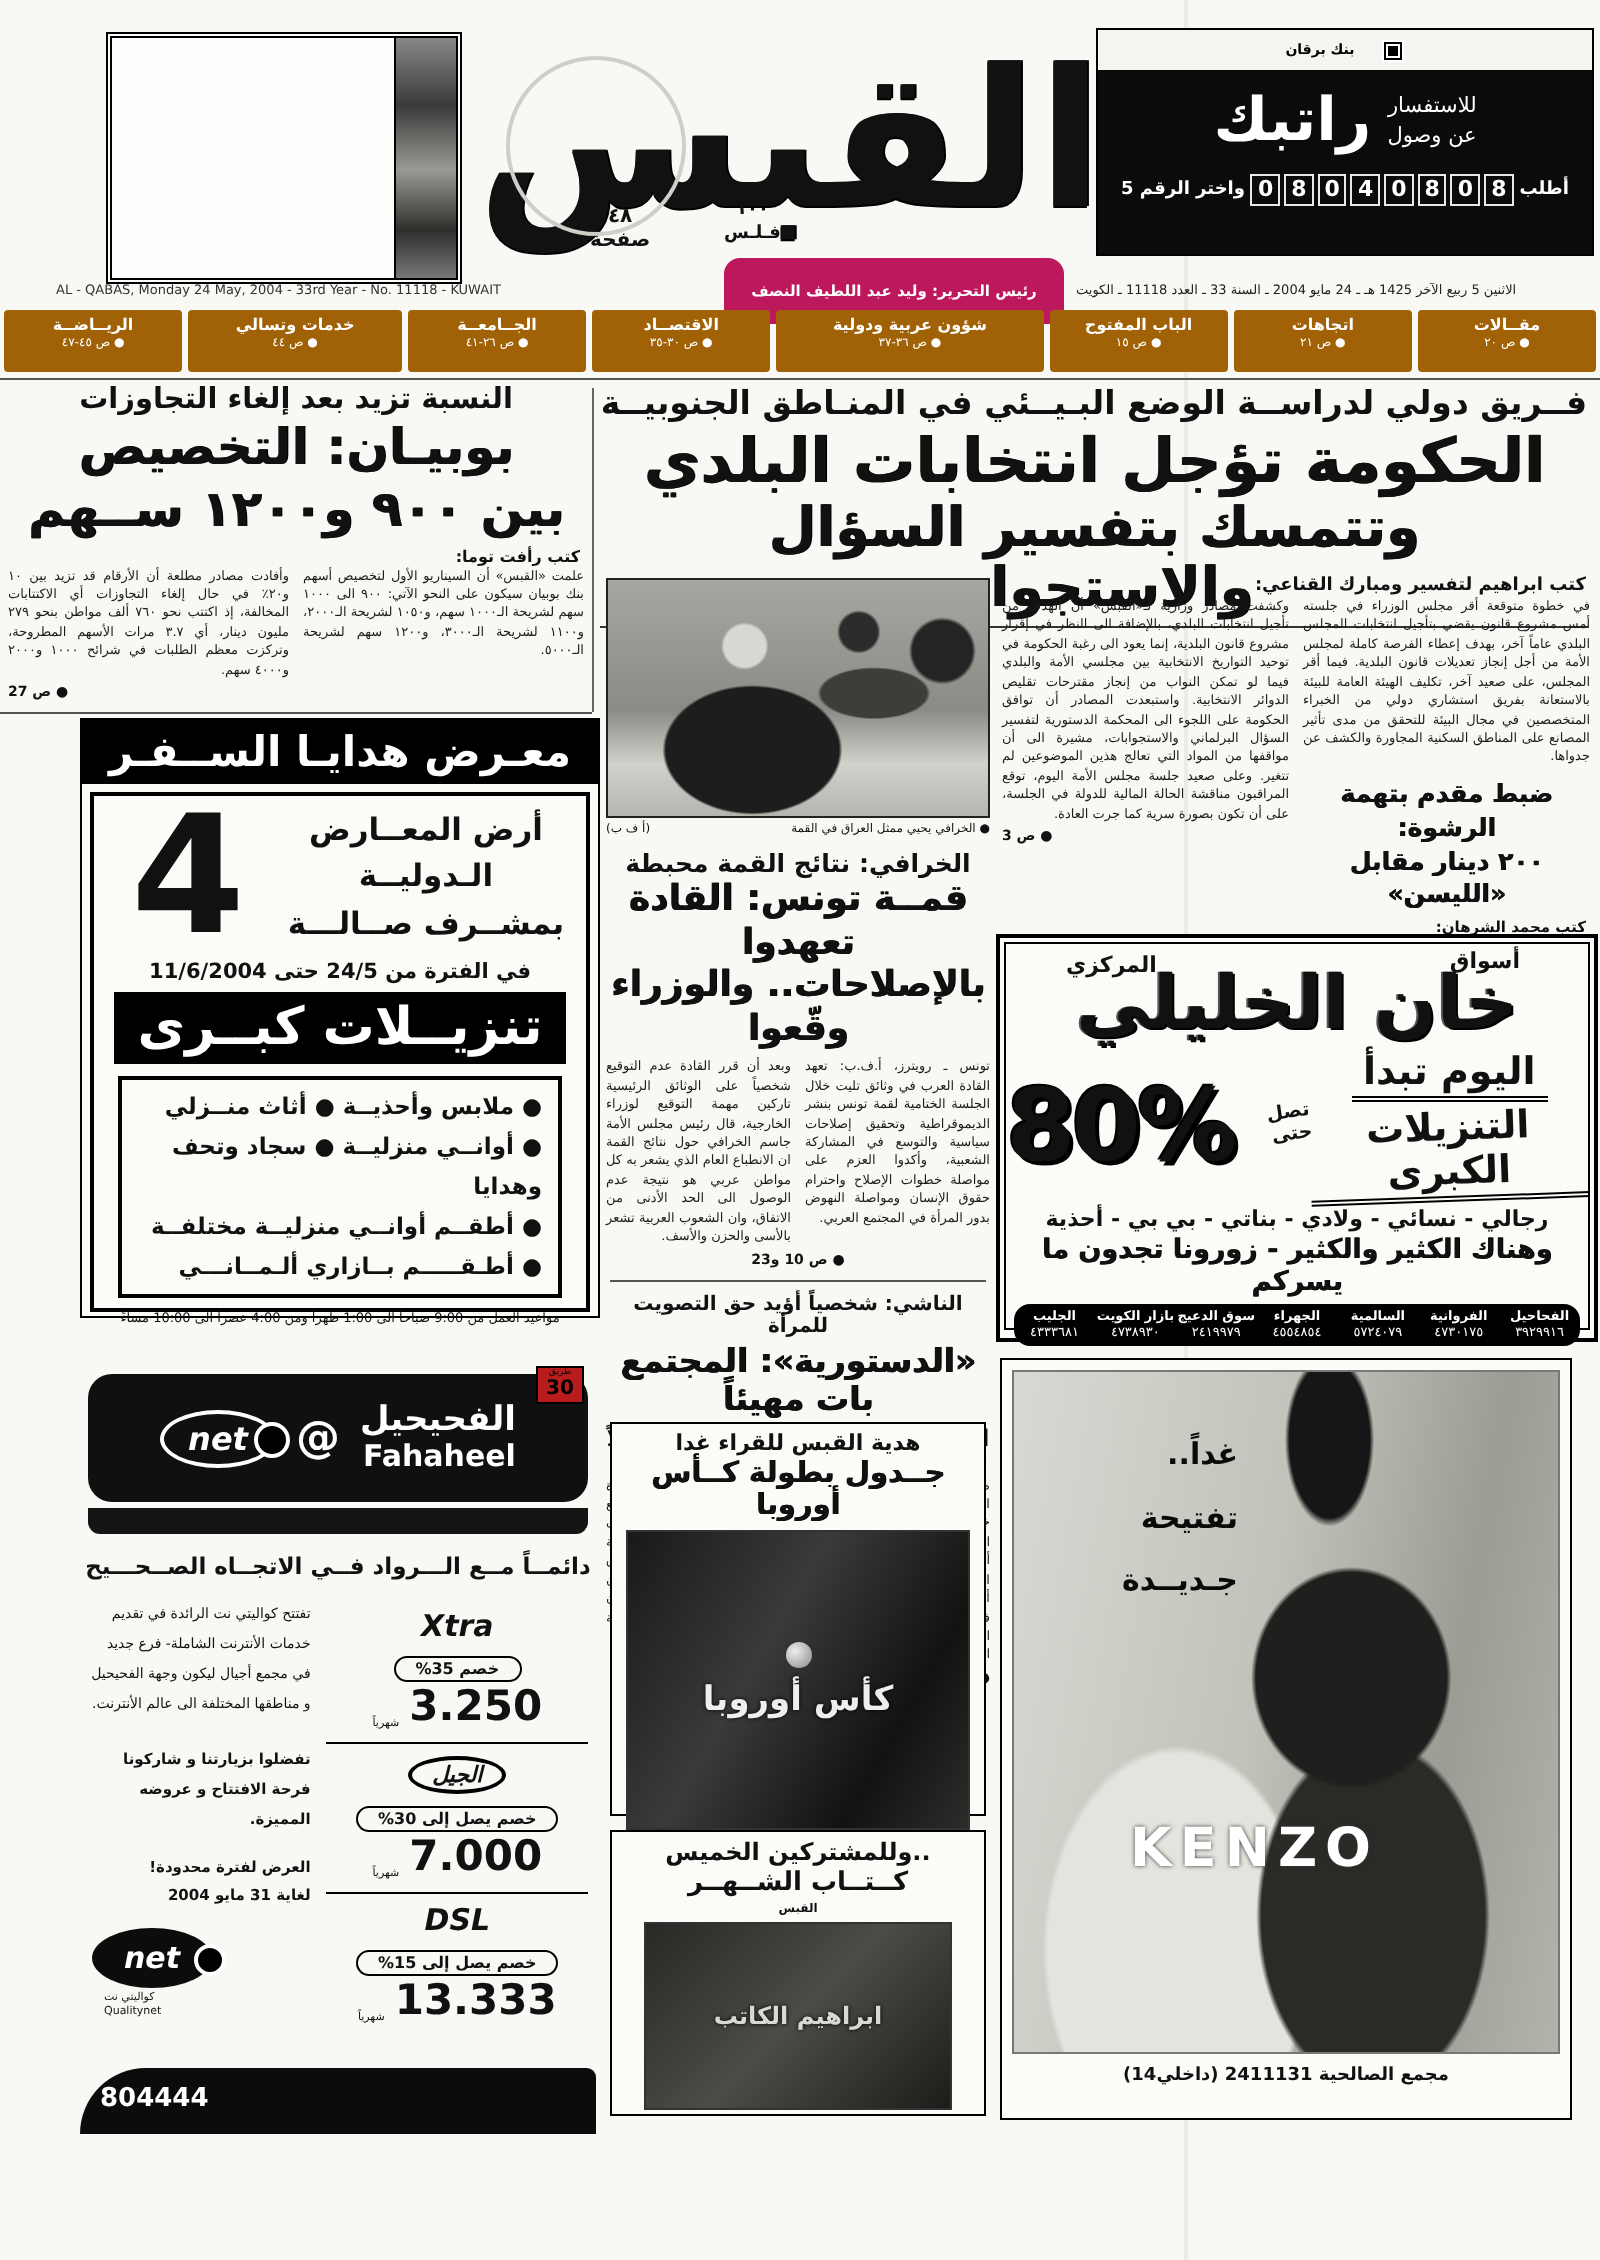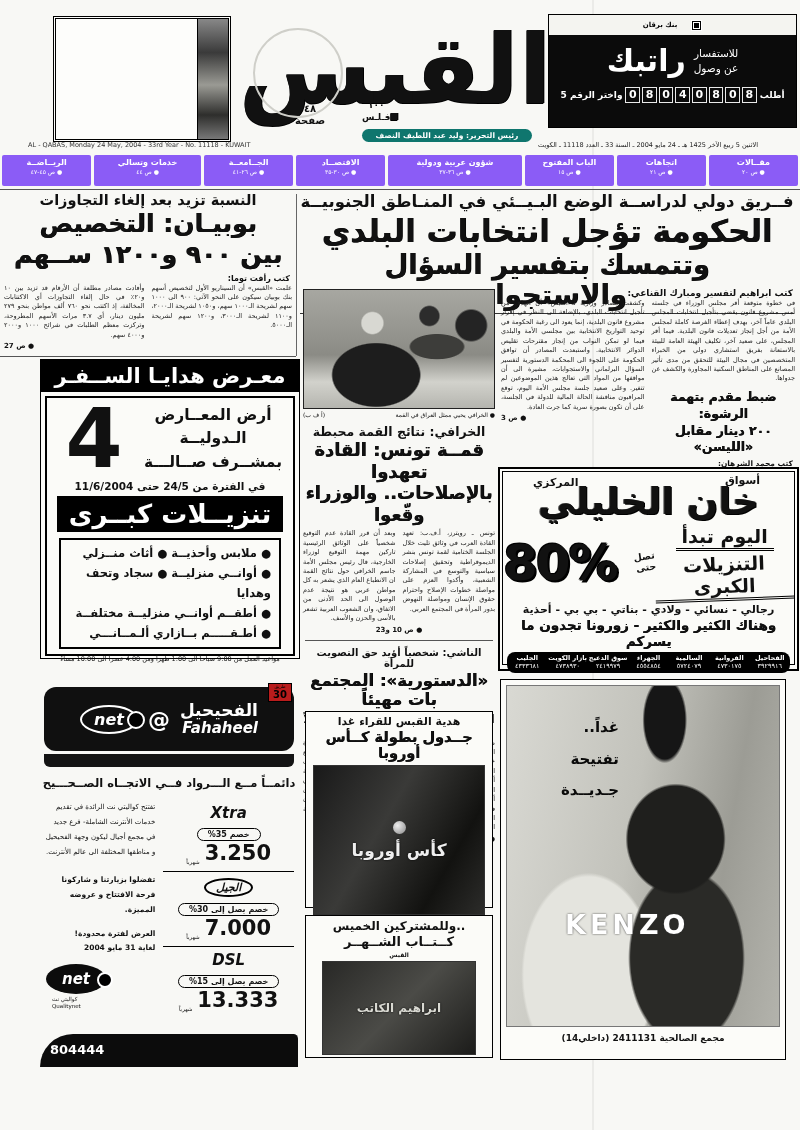--- a/index.html
+++ b/index.html
@@ -29,37 +29,37 @@
 
   .dl-en{left:28px;top:141px;width:250px;font-size:6.5px;color:#333;direction:ltr;text-align:left;}
   .dl-ar{left:538px;top:141px;width:258px;font-size:6.5px;color:#222;text-align:left;}
 
   
   .logo{left:235px;top:0px;width:320px;height:140px;display:flex;align-items:center;justify-content:center;}
   .logo-orn{position:absolute;left:18px;top:28px;width:86px;height:86px;border:2px solid #cfcfc9;border-radius:50%;}
   .logo-txt{font-size:96px;font-weight:bold;letter-spacing:-6px;line-height:1;text-shadow:1px 0 0 #000,0 1px 0 #000;}
   .pages-badge{left:295px;top:103px;font-size:10px;font-weight:bold;text-align:center;line-height:1.2;}
   .price-badge{left:362px;top:100px;font-size:9px;font-weight:bold;text-align:center;line-height:1.3;}
-  .editor-pill{left:362px;top:129px;width:162px;background:#0f766e;color:#fff;font-size:7.5px;font-weight:bold;text-align:center;padding:2px 4px;border-radius:8px;}
+  .editor-pill{left:362px;top:129px;width:162px;background:#be185d;color:#fff;font-size:7.5px;font-weight:bold;text-align:center;padding:12px 4px;border-radius:8px;}
 
   
   .salary{left:548px;top:14px;width:247px;height:112px;background:#0b0b0b;color:#fff;border:1px solid #000;}
   .salary-top{height:20px;background:#f4f4f0;color:#000;display:flex;align-items:center;justify-content:center;gap:14px;}
   .burgan-sq{width:11px;height:11px;background:#000;box-shadow:0 0 0 1px #fff inset,0 0 0 2px #000 inset,0 0 0 3px #fff inset;}
   .burgan-name{font-size:7px;font-weight:bold;}
   .salary-mid{display:flex;align-items:center;justify-content:center;gap:8px;padding-top:8px;}
   .salary-small{font-size:10.5px;line-height:1.4;text-align:right;}
   .salary-big{font-size:30px;font-weight:bold;}
   .salary-bot{display:flex;align-items:center;justify-content:center;gap:3px;margin-top:9px;font-size:9px;}
   .digit{display:inline-block;border:1px solid #e9e9e9;padding:0 2.5px;font-size:11px;font-weight:bold;line-height:14px;}
   .digits-row{direction:ltr;display:inline-flex;gap:2px;}
 
   
   .idx{left:2px;top:155px;width:796px;height:31px;display:flex;gap:3px;}
-  .idx-box{flex:1;background:#8b5cf6;color:#fff;text-align:center;padding-top:3px;border-radius:2px;}
+  .idx-box{flex:1;background:#a16207;color:#fff;text-align:center;padding-top:3px;border-radius:2px;}
   .idx-label{font-size:8px;font-weight:bold;white-space:nowrap;}
   .idx-page{font-size:6px;margin-top:1px;}
 
   
   .lead-head{left:300px;top:192px;width:494px;text-align:center;border-bottom:1px solid #333;padding-bottom:4px;}
   .kicker-lg{font-size:16.5px;font-weight:bold;letter-spacing:0;}
   .h1a{font-size:31px;font-weight:bold;line-height:1.12;margin-top:3px;text-shadow:0.6px 0 0 #000;}
   .h1b{font-size:27.5px;font-weight:bold;line-height:1.1;text-shadow:0.6px 0 0 #000;}
 
   .boubyan{left:4px;top:192px;width:288px;text-align:center;}
@@ -134,21 +134,21 @@
   .kenzo-addr{font-size:9px;font-weight:bold;text-align:center;margin-top:6px;}
 
   
   .fah{left:40px;top:687px;width:258px;height:380px;position:absolute;}
   .fah-banner{position:relative;margin:0 4px;height:64px;background:#101010;border-radius:12px;display:flex;align-items:center;justify-content:center;gap:10px;direction:ltr;}
   .net-oval{border:2px solid #fff;border-radius:50%;padding:3px 12px;color:#fff;font-weight:bold;font-style:italic;font-size:16px;position:relative;}
   .net-q{position:absolute;right:-9px;top:4px;width:14px;height:14px;background:#000;border:2px solid #fff;border-radius:50%;}
   .fah-at{color:#fff;font-size:22px;font-weight:bold;}
   .fah-names{text-align:right;color:#fff;direction:rtl;}
   .fah-ar{font-size:17px;font-weight:bold;line-height:1.1;}
-  .fah-en{font-size:15px;font-weight:bold;direction:ltr;font-style:italic;}
+  .fah-en{font-size:15px;font-weight:bold;direction:ltr;}
   .road-sign{position:absolute;right:2px;top:-4px;width:22px;background:#b91c1c;border:1px solid #000;text-align:center;line-height:1;padding:1px 0;color:#000;}
   .road-w{font-size:4.5px;}
   .road-n{font-size:10px;font-weight:bold;}
   .fah-band{margin:3px 4px 0;height:13px;background:#141414;border-radius:0 0 6px 6px;}
   .fah-slogan{font-size:11.5px;font-weight:bold;text-align:center;margin-top:9px;letter-spacing:0.5px;}
   .fah-cols{display:flex;gap:8px;margin-top:10px;padding:0 4px;}
   .fah-right{width:46%;}
   .fah-left{width:54%;}
   .fah-p{font-size:7px;line-height:2.15;text-align:right;}
   .fah-p2{font-size:7.5px;font-weight:bold;line-height:2;text-align:right;margin-top:12px;}

